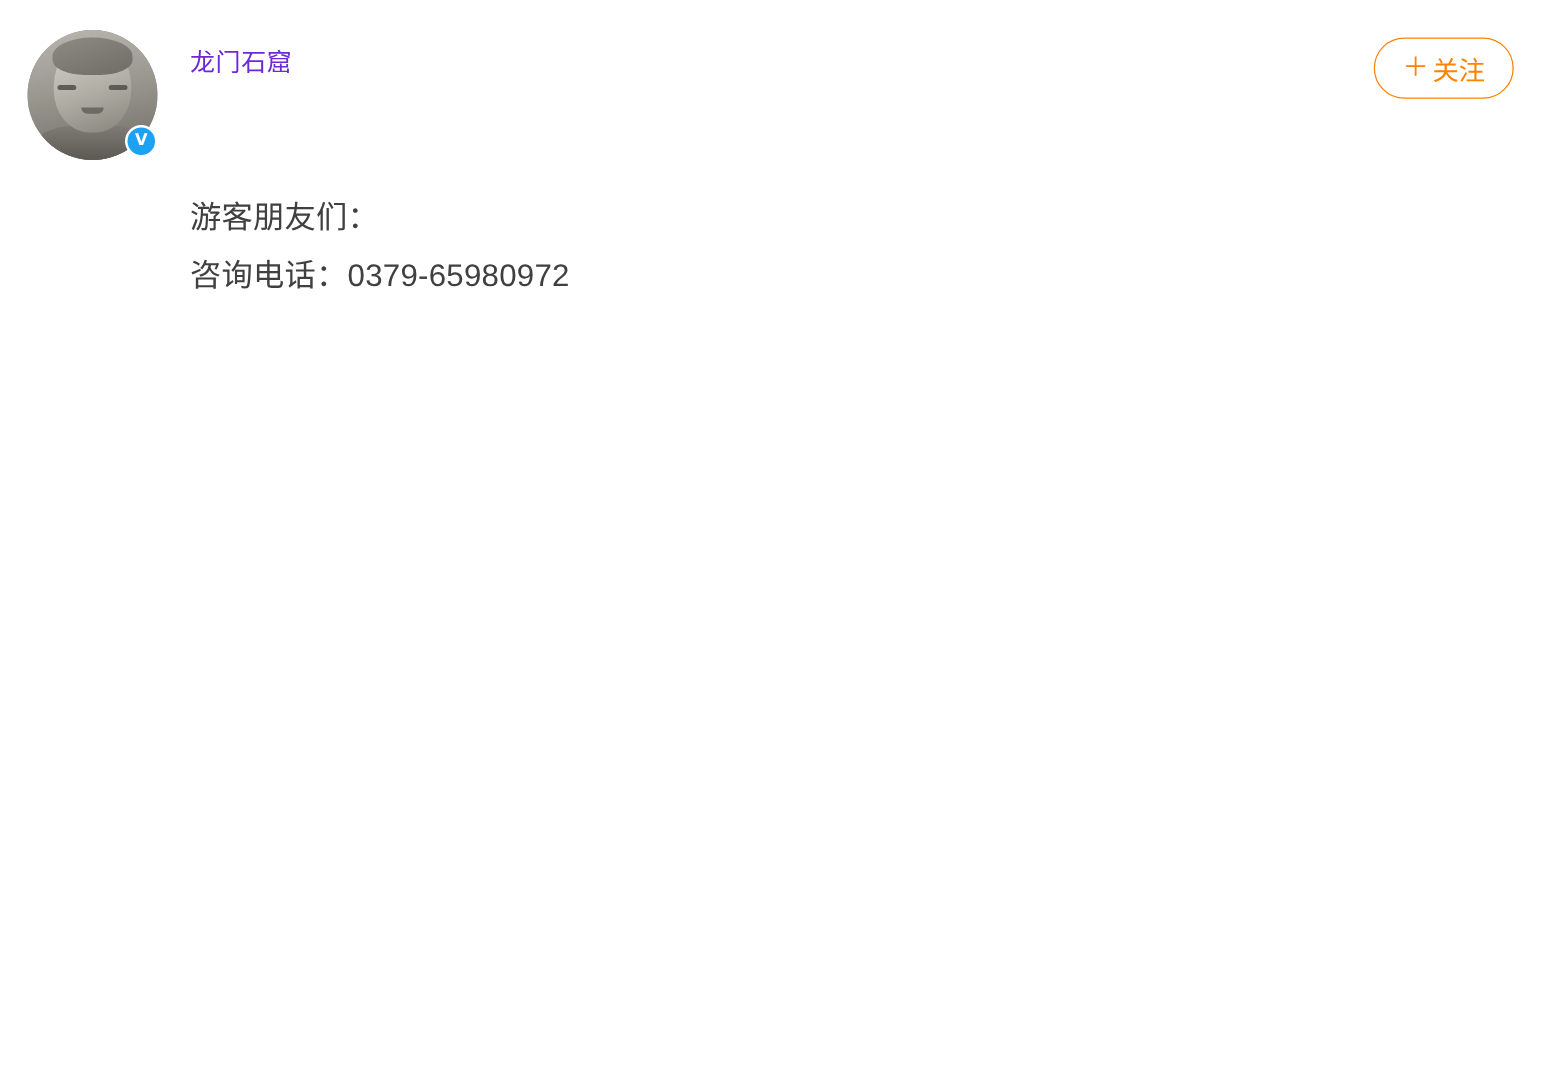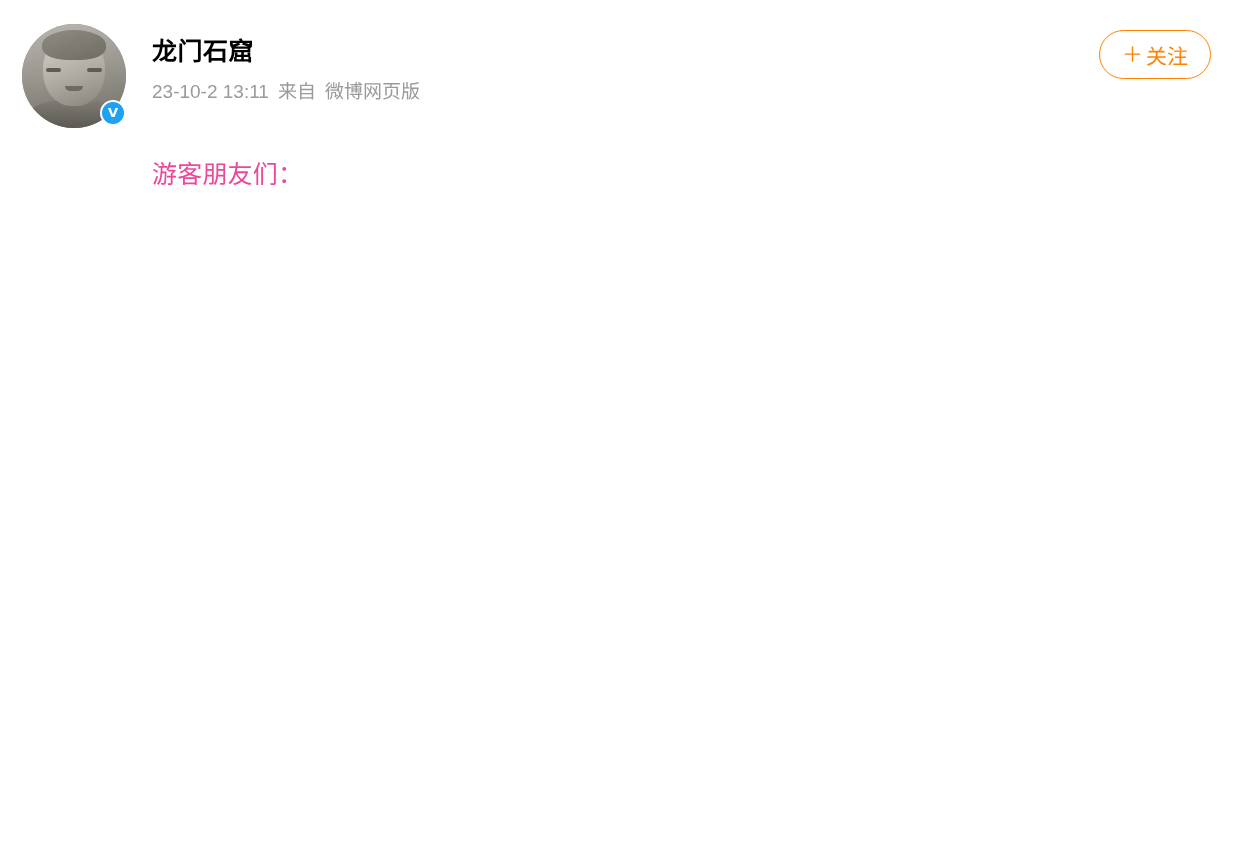--- a/index.html
+++ b/index.html
@@ -127,23 +127,23 @@
     text-align: center;
     font-weight: bold;
     font-family: "DejaVu Sans", sans-serif;
   }
 
   .header-text {
     margin-left: 26px;
     padding-top: 12px;
   }
   .nickname {
-    font-size: 25px;
-    font-weight: bold;
-    color: #000000;
+    font-size: 20px;
+    font-weight: normal;
+    color: #6d28d9;
     line-height: 34px;
     letter-spacing: 0.5px;
   }
   .meta-line {
     margin-top: 11px;
     font-size: 19px;
     color: #9a9a9a;
     line-height: 26px;
     display: flex;
     align-items: center;
@@ -177,21 +177,21 @@
     line-height: 1;
     margin-right: 1px;
   }
 
   
   .post-body {
     margin-left: 134px;
     margin-top: 24px;
     font-size: 25px;
     line-height: 45px;
-    color: #ec4899;
+    color: #404040;
     letter-spacing: 0.2px;
     padding-right: 8px;
   }
   .para {
     margin: 0 0 32px 0;
     white-space: pre-wrap;
   }
   .para.sign-first { margin-bottom: 2px; }
   .para.sign-last { margin-bottom: 0; }
 </style>
@@ -212,31 +212,27 @@
         <div class="eye r"></div>
         <div class="mouth"></div>
       </div>
       <div class="verify-badge">
         <div class="inner">V</div>
       </div>
     </div>
 
     <div class="header-text">
       <div class="nickname">龙门石窟</div>
-      <div class="meta-line">
-        <span>23-10-2 13:11</span>
-        <span class="meta-source-label">来自</span>
-        <span class="meta-source-value">微博网页版</span>
-      </div>
     </div>
 
     <div class="follow-button">
       <span class="plus">＋</span>
       <span>关注</span>
     </div>
 
   </div>
 
   <div class="post-body">
     <p class="para sign-first">游客朋友们：</p>
+    <p class="para">咨询电话：0379-65980972</p>
   </div>
 
 </div>
 
 </body></html>

